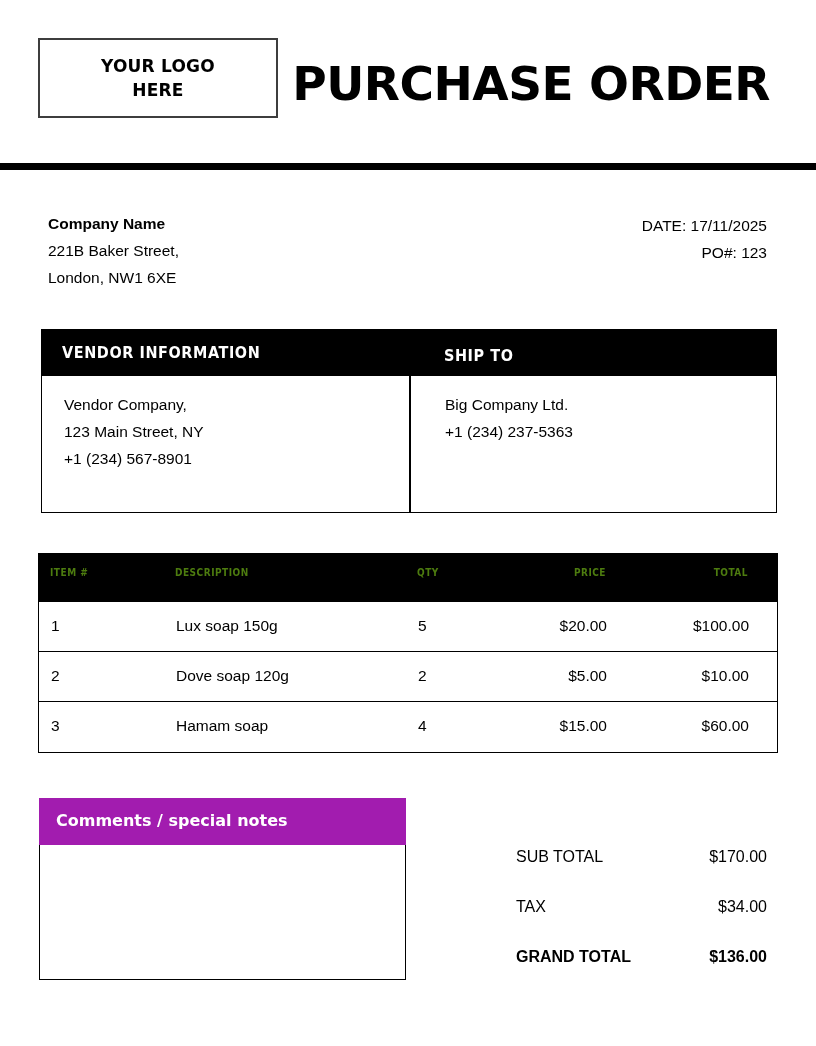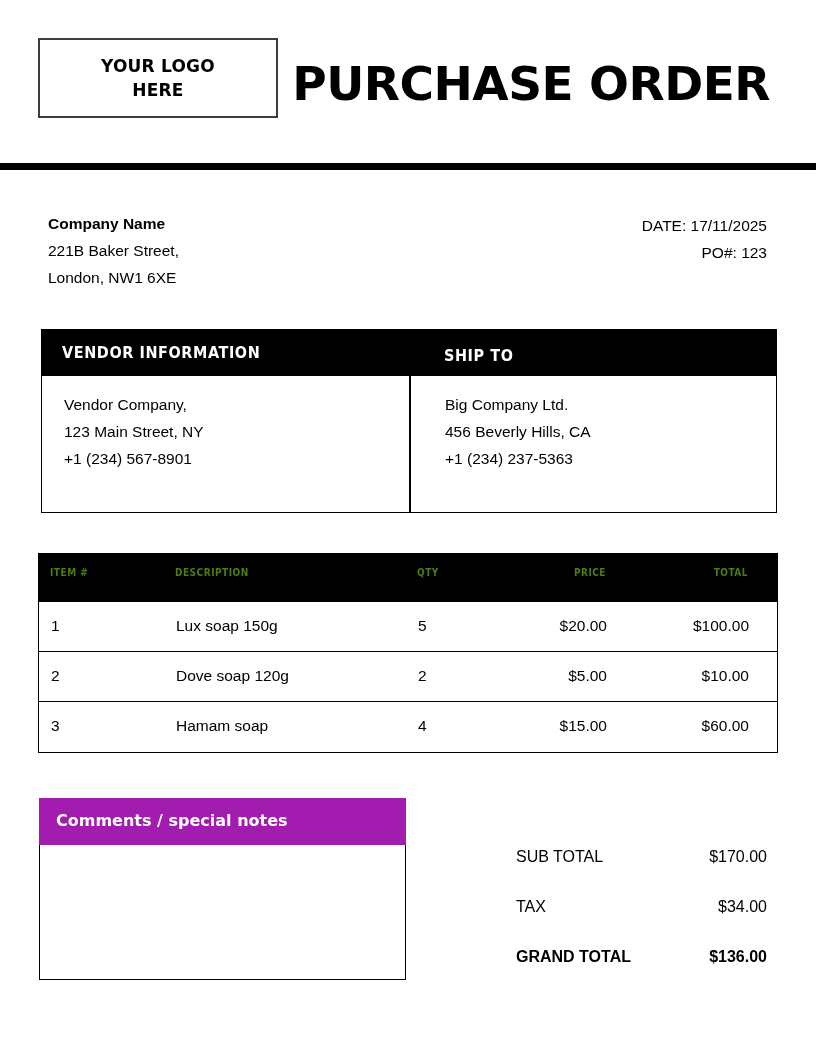--- a/index.html
+++ b/index.html
@@ -294,21 +294,20 @@
   <div class="party-divider"></div>
 
   <div class="party-cell left">
     <div>Vendor Company,</div>
     <div>123 Main Street, NY</div>
     <div>+1 (234) 567-8901</div>
   </div>
 
   <div class="party-cell right">
     <div>Big Company Ltd.</div>
-    <div>456 Beverly Hills, CA</div>
     <div>+1 (234) 237-5363</div>
   </div>
 </div>
 
 <div class="items-table">
 
   <div class="items-head">
     <span class="cell col-item">ITEM #</span>
     <span class="cell col-desc">DESCRIPTION</span>
     <span class="cell col-qty">QTY</span>

